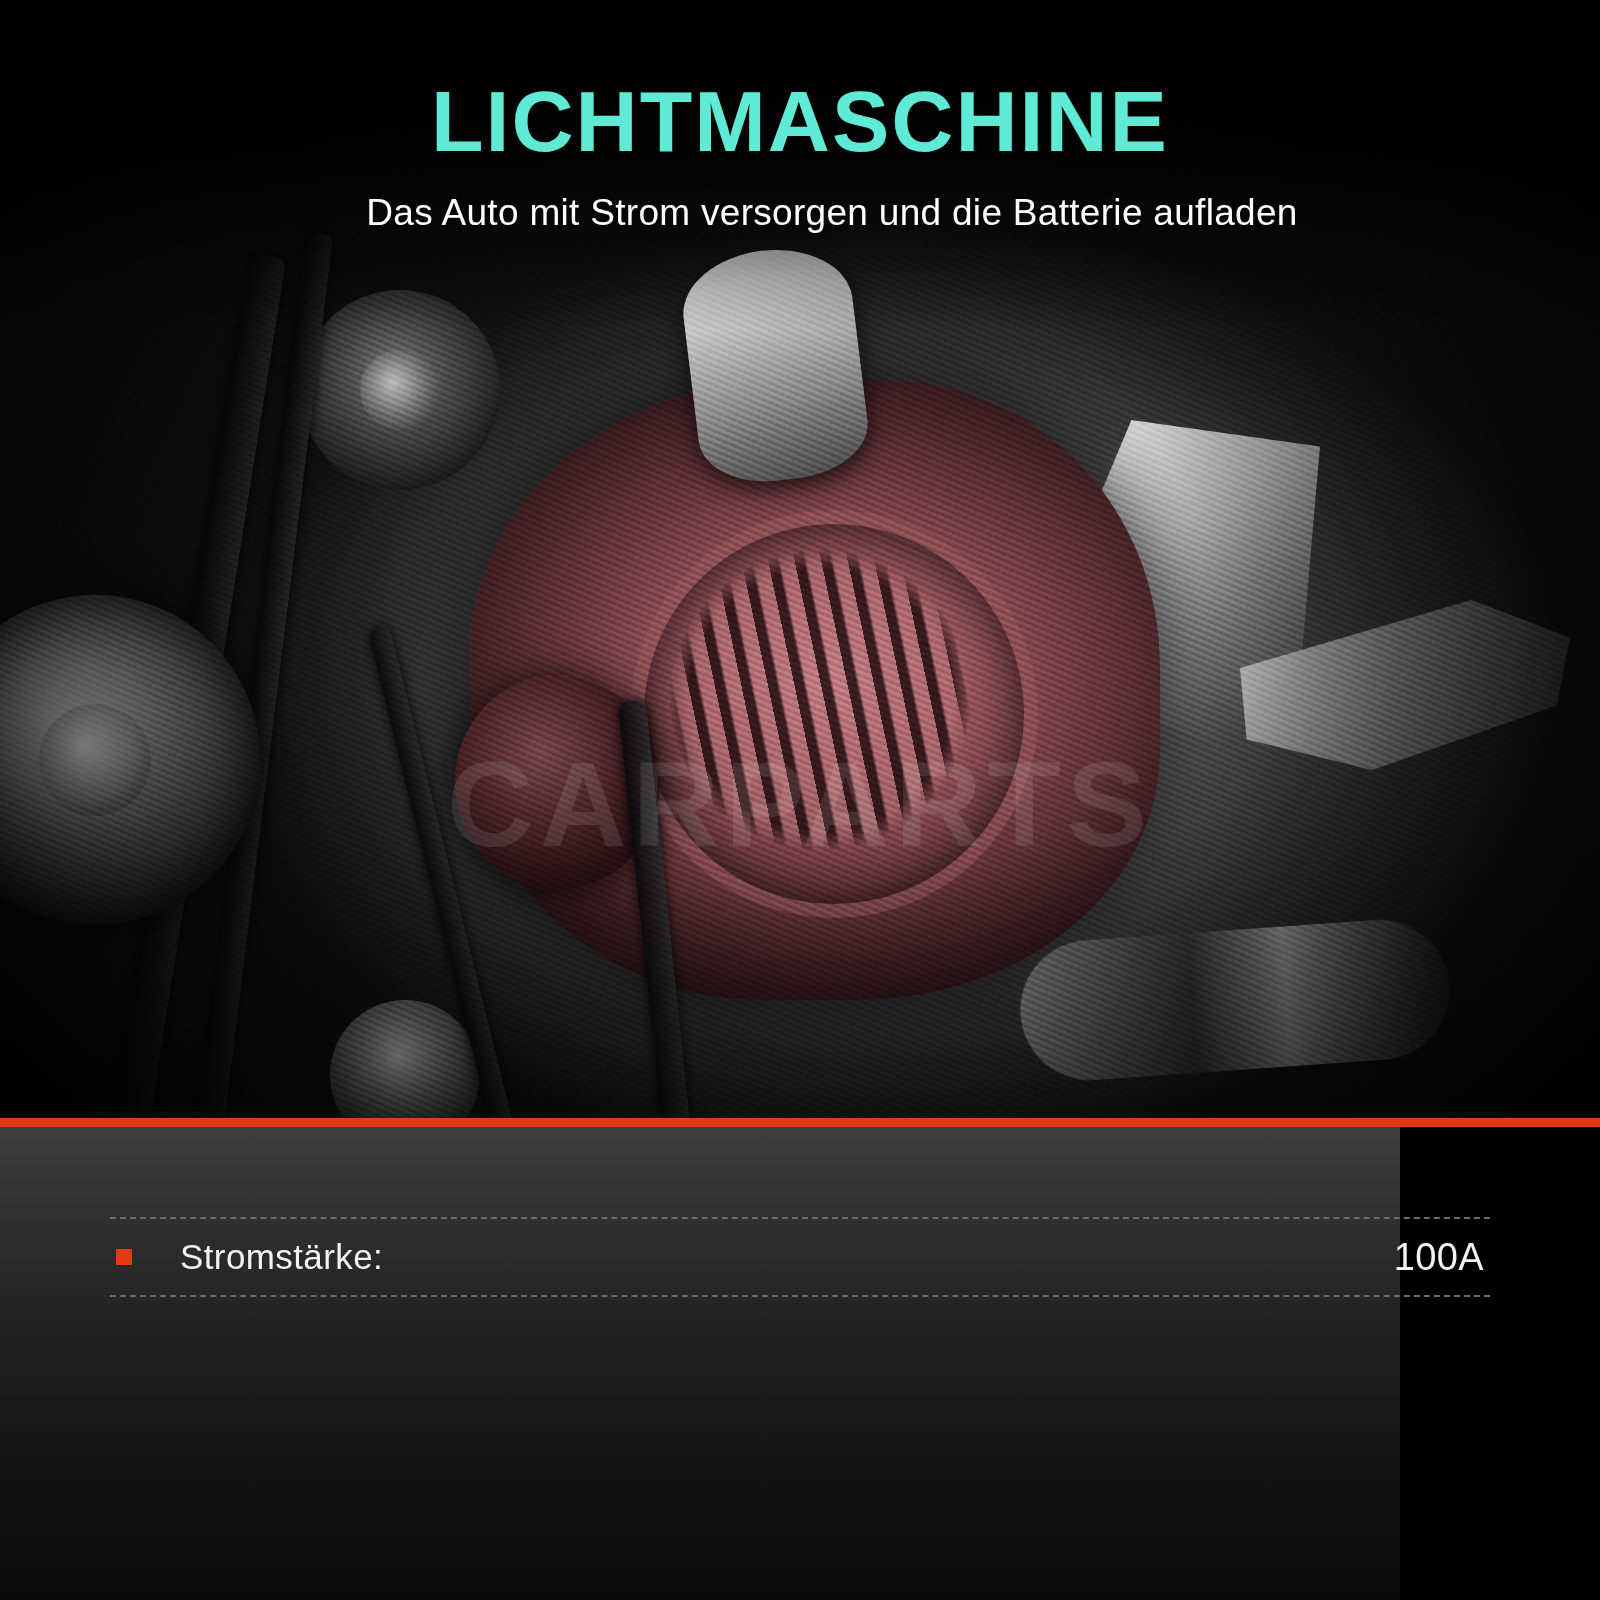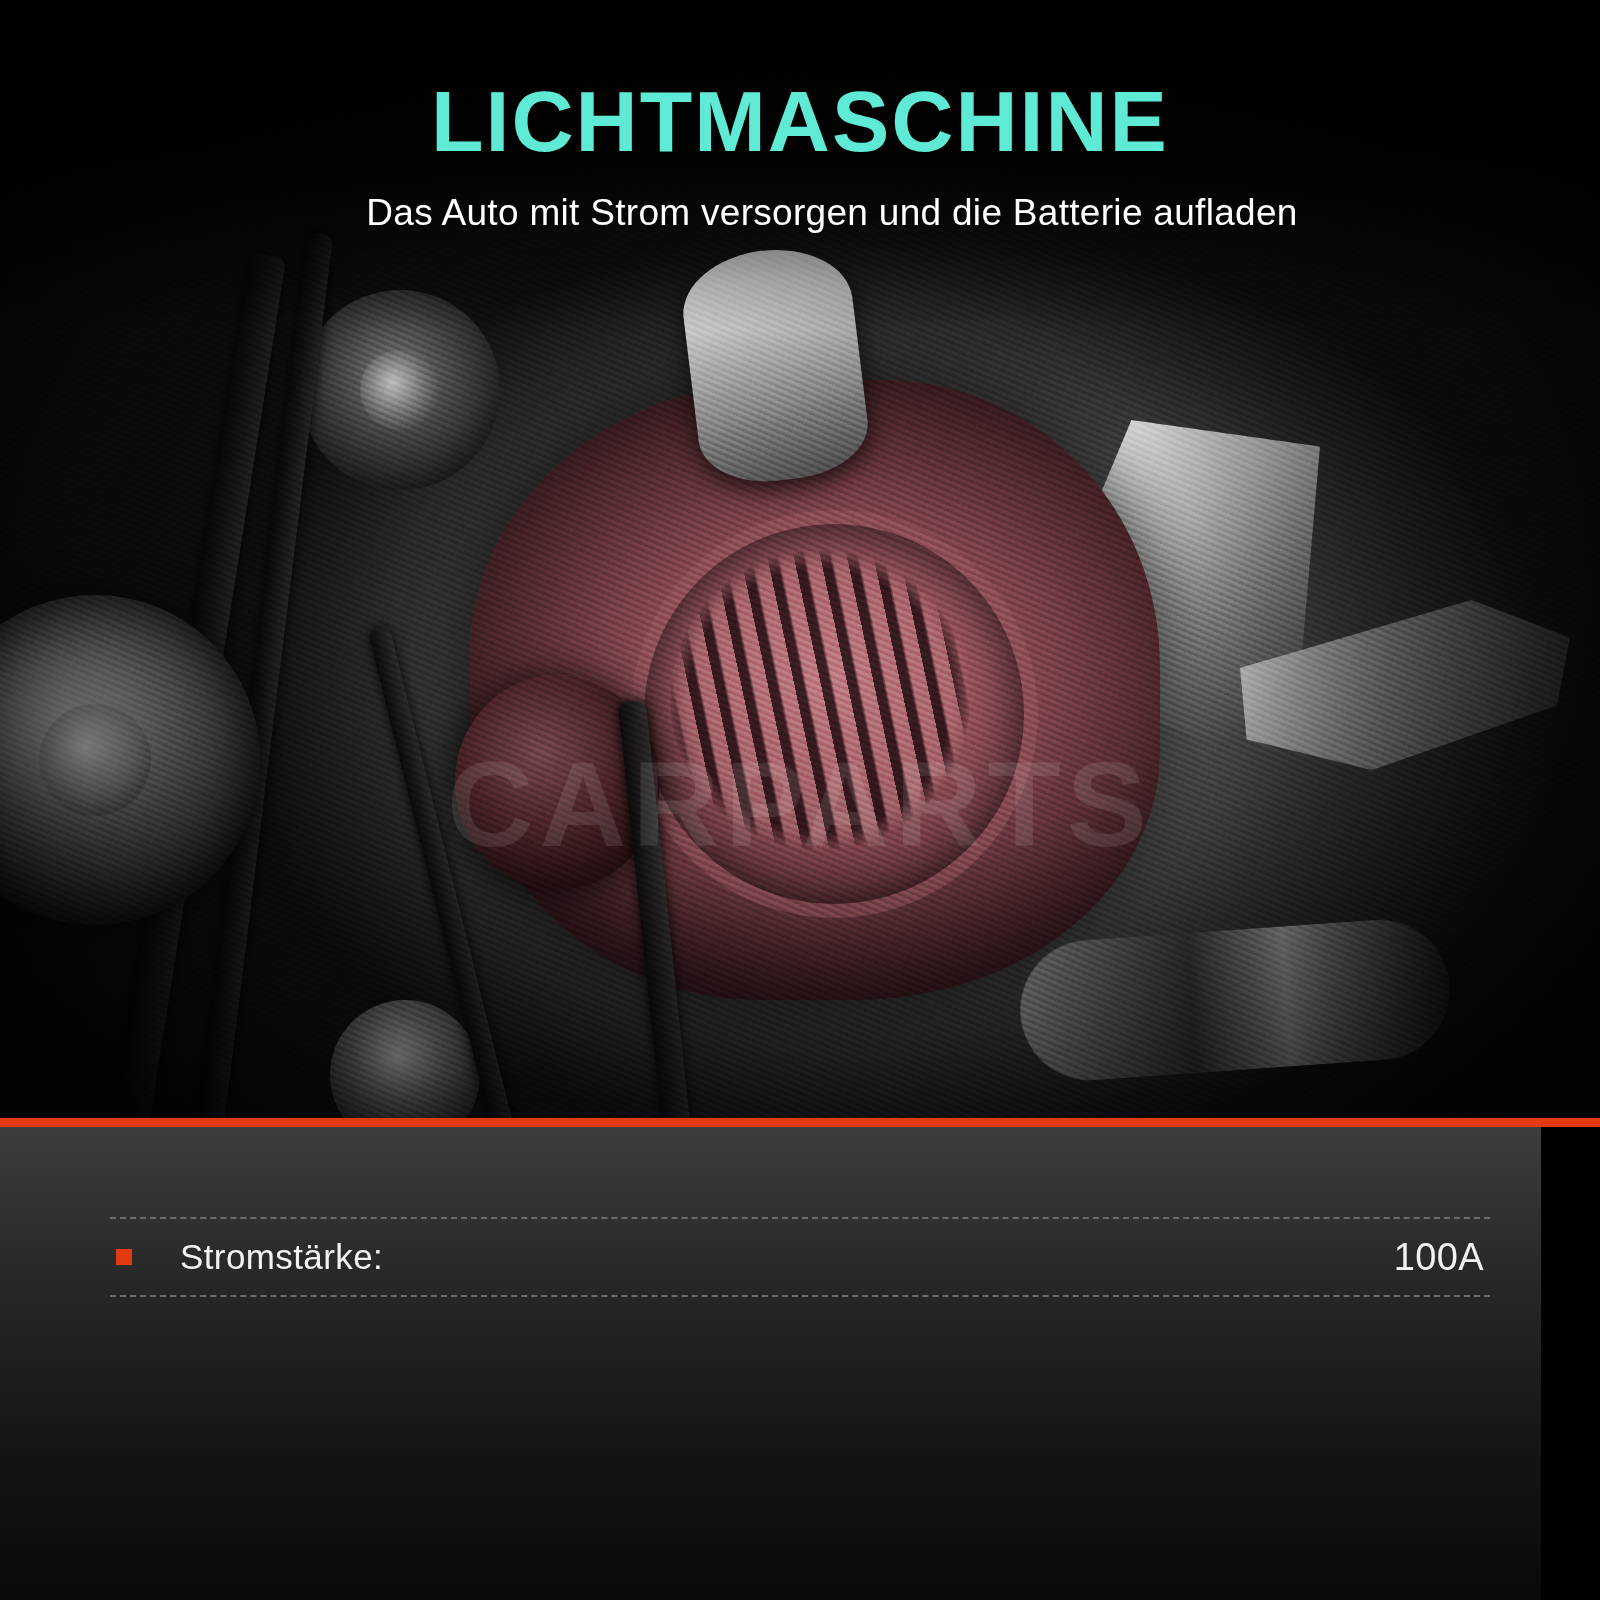--- a/index.html
+++ b/index.html
@@ -253,21 +253,21 @@
     width: 1600px;
     height: 9px;
     background: #e23a12;
   }
 
   
   .specs {
     position: absolute;
     left: 0;
     top: 1127px;
-    width: 1541px;
+    width: 1400px;
     height: 473px;
     background: linear-gradient(180deg, #3d3d3d 0%, #2a2a2a 28%, #141414 70%, #0a0a0a 100%);
   }
   .spec-list {
     position: absolute;
     left: 110px;
     top: 90px;
     width: 1380px;
   }
   .spec-row {

